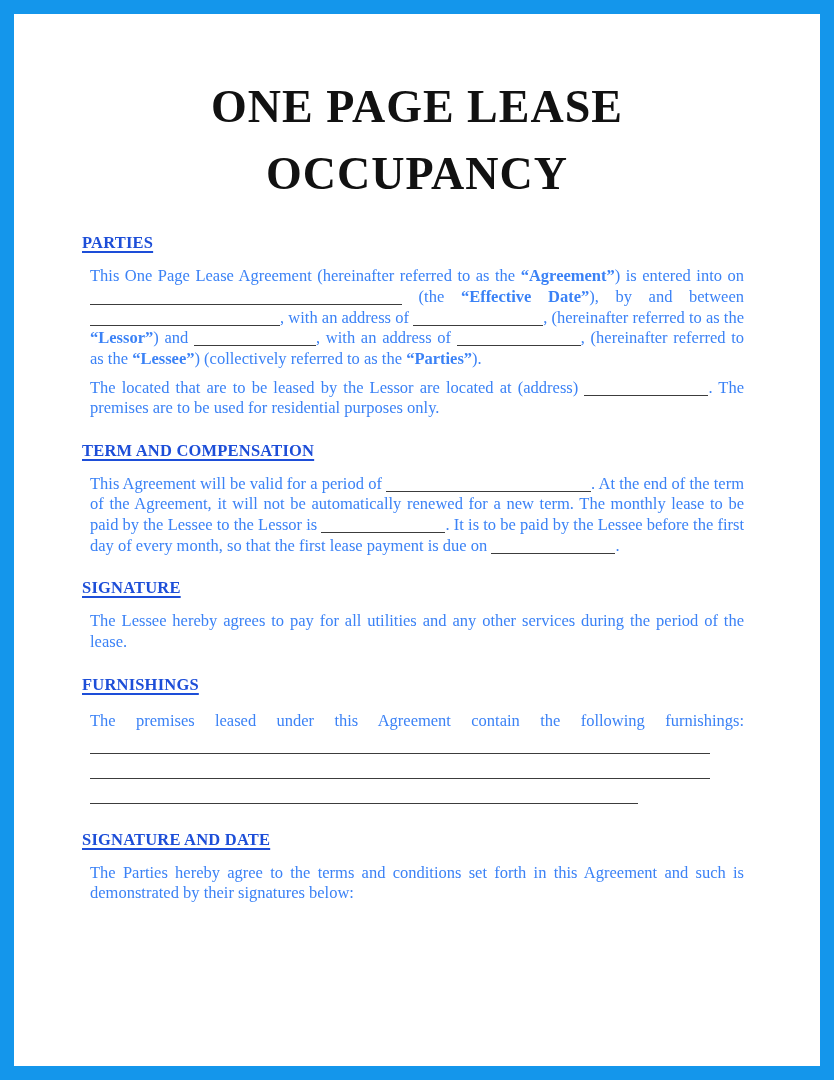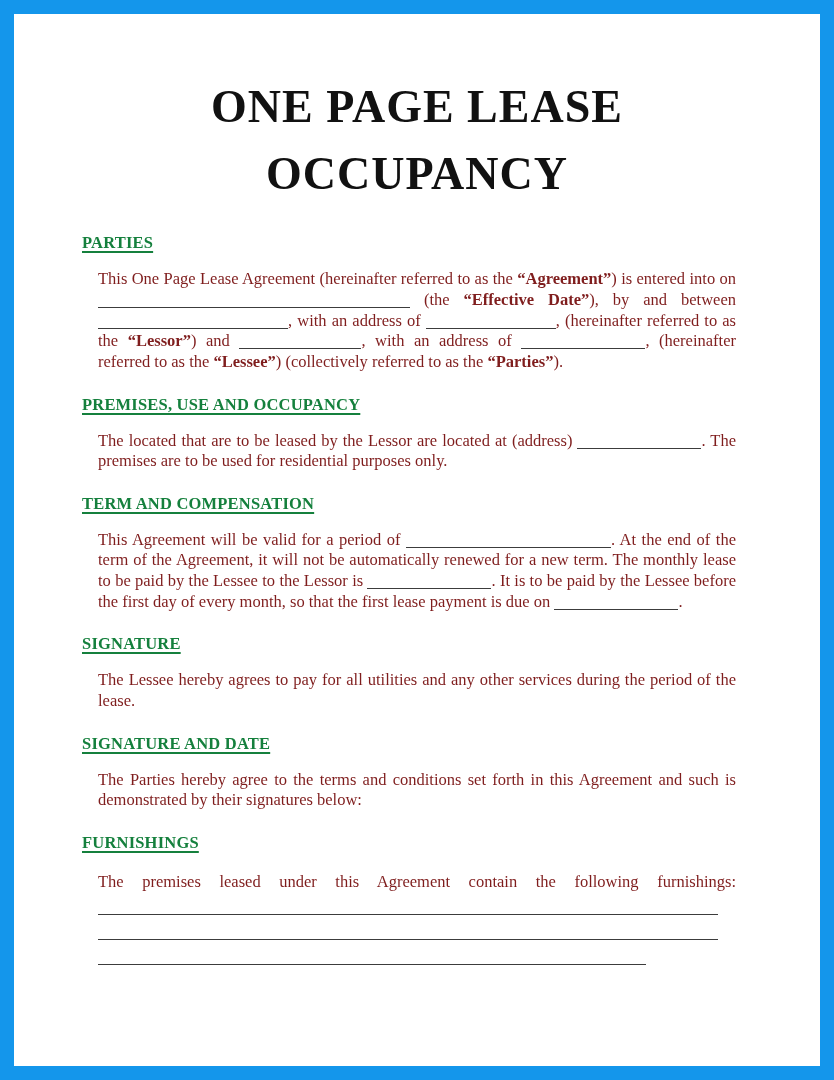--- a/index.html
+++ b/index.html
@@ -14,28 +14,28 @@
     padding:60px 68px 0 68px;overflow:hidden;
   }
   h1.doc-title{
     margin:0 0 26px 0;text-align:center;
     font-size:46px;line-height:1.45;font-weight:bold;
     letter-spacing:1px;color:#111111;
   }
   .section{margin:0;}
   h2.heading{
     margin:22px 0 13px 0;
-    font-size:16.5px;font-weight:bold;color:#15803d;
+    font-size:16.5px;font-weight:bold;color:#1d4ed8;
     letter-spacing:0.2px;
     text-decoration:underline;
     text-underline-offset:3px;
     text-decoration-thickness:1.5px;
   }
   p.para{
-    margin:16px;color:#7f1d1d;font-size:16.5px;line-height:1.25;
+    margin:8px;color:#3b82f6;font-size:16.5px;line-height:1.25;
     text-align:justify;
   }
   p.para .b{font-weight:bold;}
   p.para.lines{
     text-align:justify;text-align-last:justify;
     line-height:25px;
   }
   .blank{
     display:inline-block;height:1em;
     border-bottom:1.3px solid #3c3c3c;
@@ -50,34 +50,33 @@
     <h1 class="doc-title">
       <span>ONE PAGE LEASE</span><br>
       <span>OCCUPANCY</span>
     </h1>
     <main>
         <section class="section">
           <h2 class="heading">PARTIES</h2>
           <p class="para"><span>This One Page Lease Agreement (hereinafter referred to as the </span><span class="b">“Agreement”</span><span>) is entered into on </span><span class="blank" style="width: 312px;"></span><span> (the </span><span class="b">“Effective Date”</span><span>), by and between </span><span class="blank" style="width: 190px;"></span><span>, with an address of </span><span class="blank" style="width: 130px;"></span><span>, (hereinafter referred to as the </span><span class="b">“Lessor”</span><span>) and </span><span class="blank" style="width: 122px;"></span><span>, with an address of </span><span class="blank" style="width: 124px;"></span><span>, (hereinafter referred to as the </span><span class="b">“Lessee”</span><span>) (collectively referred to as the </span><span class="b">“Parties”</span><span>).</span></p>
         </section>
         <section class="section">
-          <h2 class="heading">PREMISES, USE AND OCCUPANCY</h2>
           <p class="para"><span>The located that are to be leased by the Lessor are located at (address) </span><span class="blank" style="width: 124px;"></span><span>. The premises are to be used for residential purposes only.</span></p>
         </section>
         <section class="section">
           <h2 class="heading">TERM AND COMPENSATION</h2>
           <p class="para"><span>This Agreement will be valid for a period of </span><span class="blank" style="width: 205px;"></span><span>. At the end of the term of the Agreement, it will not be automatically renewed for a new term. The monthly lease to be paid by the Lessee to the Lessor is </span><span class="blank" style="width: 124px;"></span><span>. It is to be paid by the Lessee before the first day of every month, so that the first lease payment is due on </span><span class="blank" style="width: 124px;"></span><span>.</span></p>
         </section>
         <section class="section">
           <h2 class="heading">SIGNATURE</h2>
           <p class="para"><span>The Lessee hereby agrees to pay for all utilities and any other services during the period of the lease.</span></p>
         </section>
         <section class="section">
+          <h2 class="heading">FURNISHINGS</h2>
+          <p class="para lines"><span>The premises leased under this Agreement contain the following furnishings:</span><br><span class="blank" style="width: 620px;"></span><br><span class="blank" style="width: 620px;"></span><br><span class="blank" style="width: 548px;"></span></p>
+        </section>
+        <section class="section">
           <h2 class="heading">SIGNATURE AND DATE</h2>
           <p class="para"><span>The Parties hereby agree to the terms and conditions set forth in this Agreement and such is demonstrated by their signatures below:</span></p>
-        </section>
-        <section class="section">
-          <h2 class="heading">FURNISHINGS</h2>
-          <p class="para lines"><span>The premises leased under this Agreement contain the following furnishings:</span><br><span class="blank" style="width: 620px;"></span><br><span class="blank" style="width: 620px;"></span><br><span class="blank" style="width: 548px;"></span></p>
         </section>
       </main>
   </div>
 </div>
 
 </body></html>

